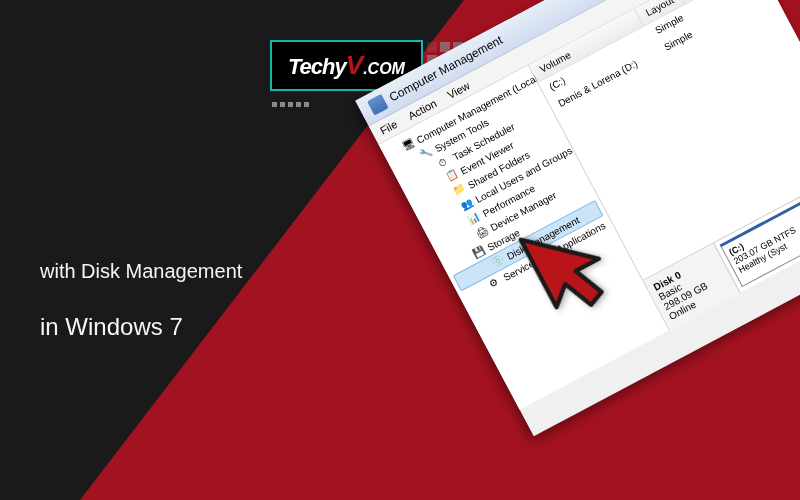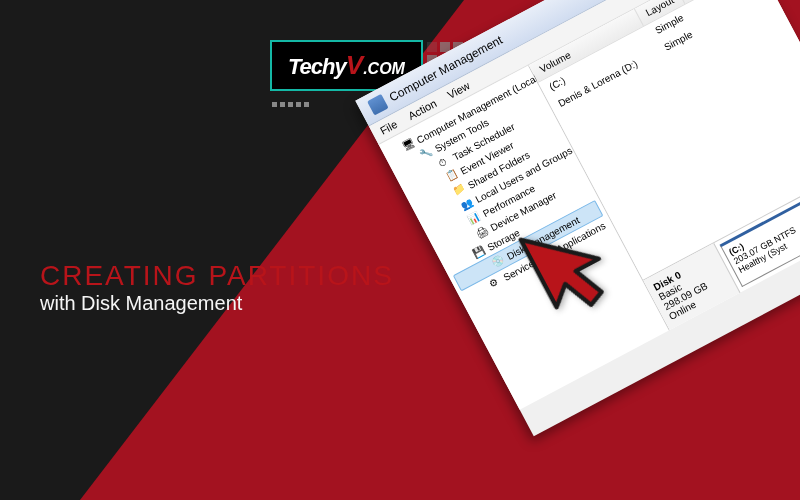--- a/index.html
+++ b/index.html
@@ -73,22 +73,22 @@
         <span></span>
         <span></span>
         <span></span>
         <span></span>
         <span></span>
       </div>
   </div>
 </div>
 
 <div class="title-block">
-  <div class="title-line1">CREATING PARTITIONS</div>
   <div class="title-line2">with Disk Management</div>
+  <div class="title-line3">in Windows 7</div>
 </div>
 
 <div class="screenshot">
   <div class="win-titlebar">
     <span class="win-icon"></span>
     <span>Computer Management</span>
   </div>
   <div class="win-menubar">
     <span>File</span>
     <span>Action</span>

